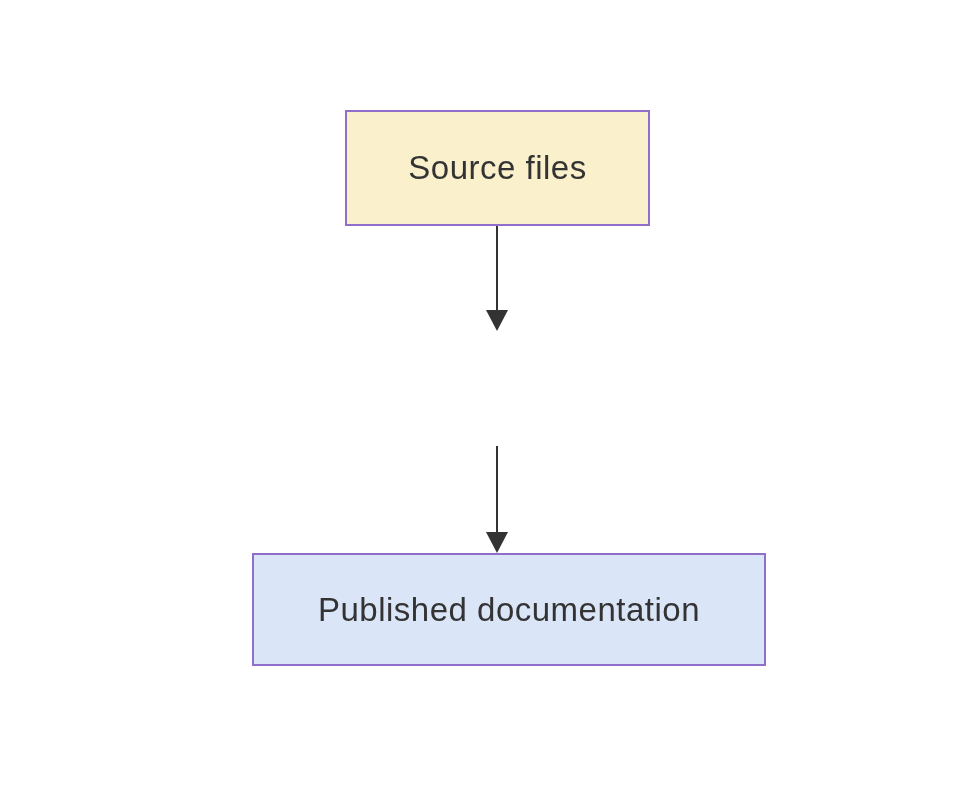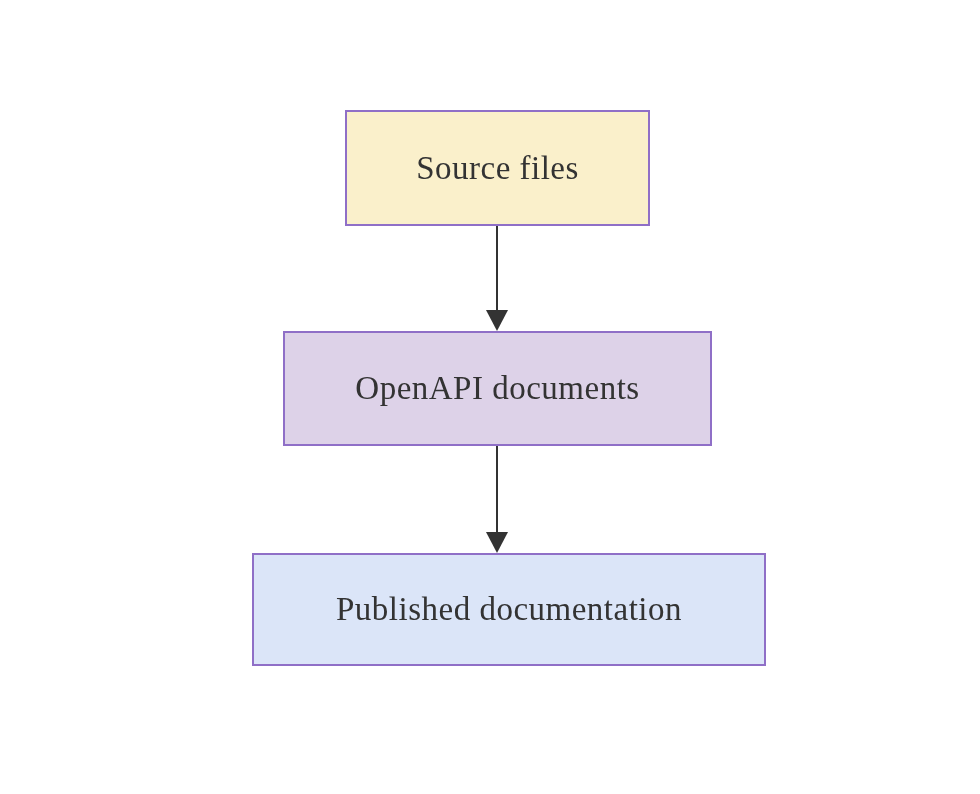--- a/index.html
+++ b/index.html
@@ -5,21 +5,21 @@
   html, body {
     margin: 0;
     padding: 0;
     background: #ffffff;
   }
   .canvas {
     position: relative;
     width: 980px;
     height: 794px;
     background: #ffffff;
-    font-family: Liberation Serif, serif;
+    font-family: Liberation Sans, sans-serif;
     overflow: hidden;
   }
   .node {
     position: absolute;
     box-sizing: border-box;
     border: 2.5px solid #8f6fc7; 
     display: flex;
     align-items: center;
     justify-content: center;
     font-size: 33px;
@@ -45,23 +45,20 @@
 
   <div class="node node-source" data-bind-style="backgroundColor:diagram.nodes.0.fill;borderColor:diagram.node_border_color;color:diagram.node_text_color" style="background-color: rgb(250, 240, 203); border-color: rgb(143, 111, 199); color: rgb(51, 51, 51);">
     <span data-bind="diagram.nodes.0.label">Source files</span>
   </div>
 
   <svg class="arrow arrow-1" width="24" height="105" viewBox="0 0 24 105">
     <line x1="12" y1="0" x2="12" y2="86" stroke="#333333" stroke-width="2"></line>
     <polygon points="1,84 23,84 12,105" fill="#333333"></polygon>
   </svg>
 
-  <div class="node node-openapi" data-bind-style="backgroundColor:diagram.nodes.1.fill;borderColor:diagram.node_border_color;color:diagram.node_text_color" style="background-color: rgb(221, 210, 232); border-color: rgb(143, 111, 199); color: rgb(51, 51, 51);">
-    <span data-bind="diagram.nodes.1.label">OpenAPI documents</span>
-  </div>
 
   <svg class="arrow arrow-2" width="24" height="107" viewBox="0 0 24 107">
     <line x1="12" y1="0" x2="12" y2="88" stroke="#333333" stroke-width="2"></line>
     <polygon points="1,86 23,86 12,107" fill="#333333"></polygon>
   </svg>
 
   <div class="node node-published" data-bind-style="backgroundColor:diagram.nodes.2.fill;borderColor:diagram.node_border_color;color:diagram.node_text_color" style="background-color: rgb(219, 229, 248); border-color: rgb(143, 111, 199); color: rgb(51, 51, 51);">
     <span data-bind="diagram.nodes.2.label">Published documentation</span>
   </div>
 

